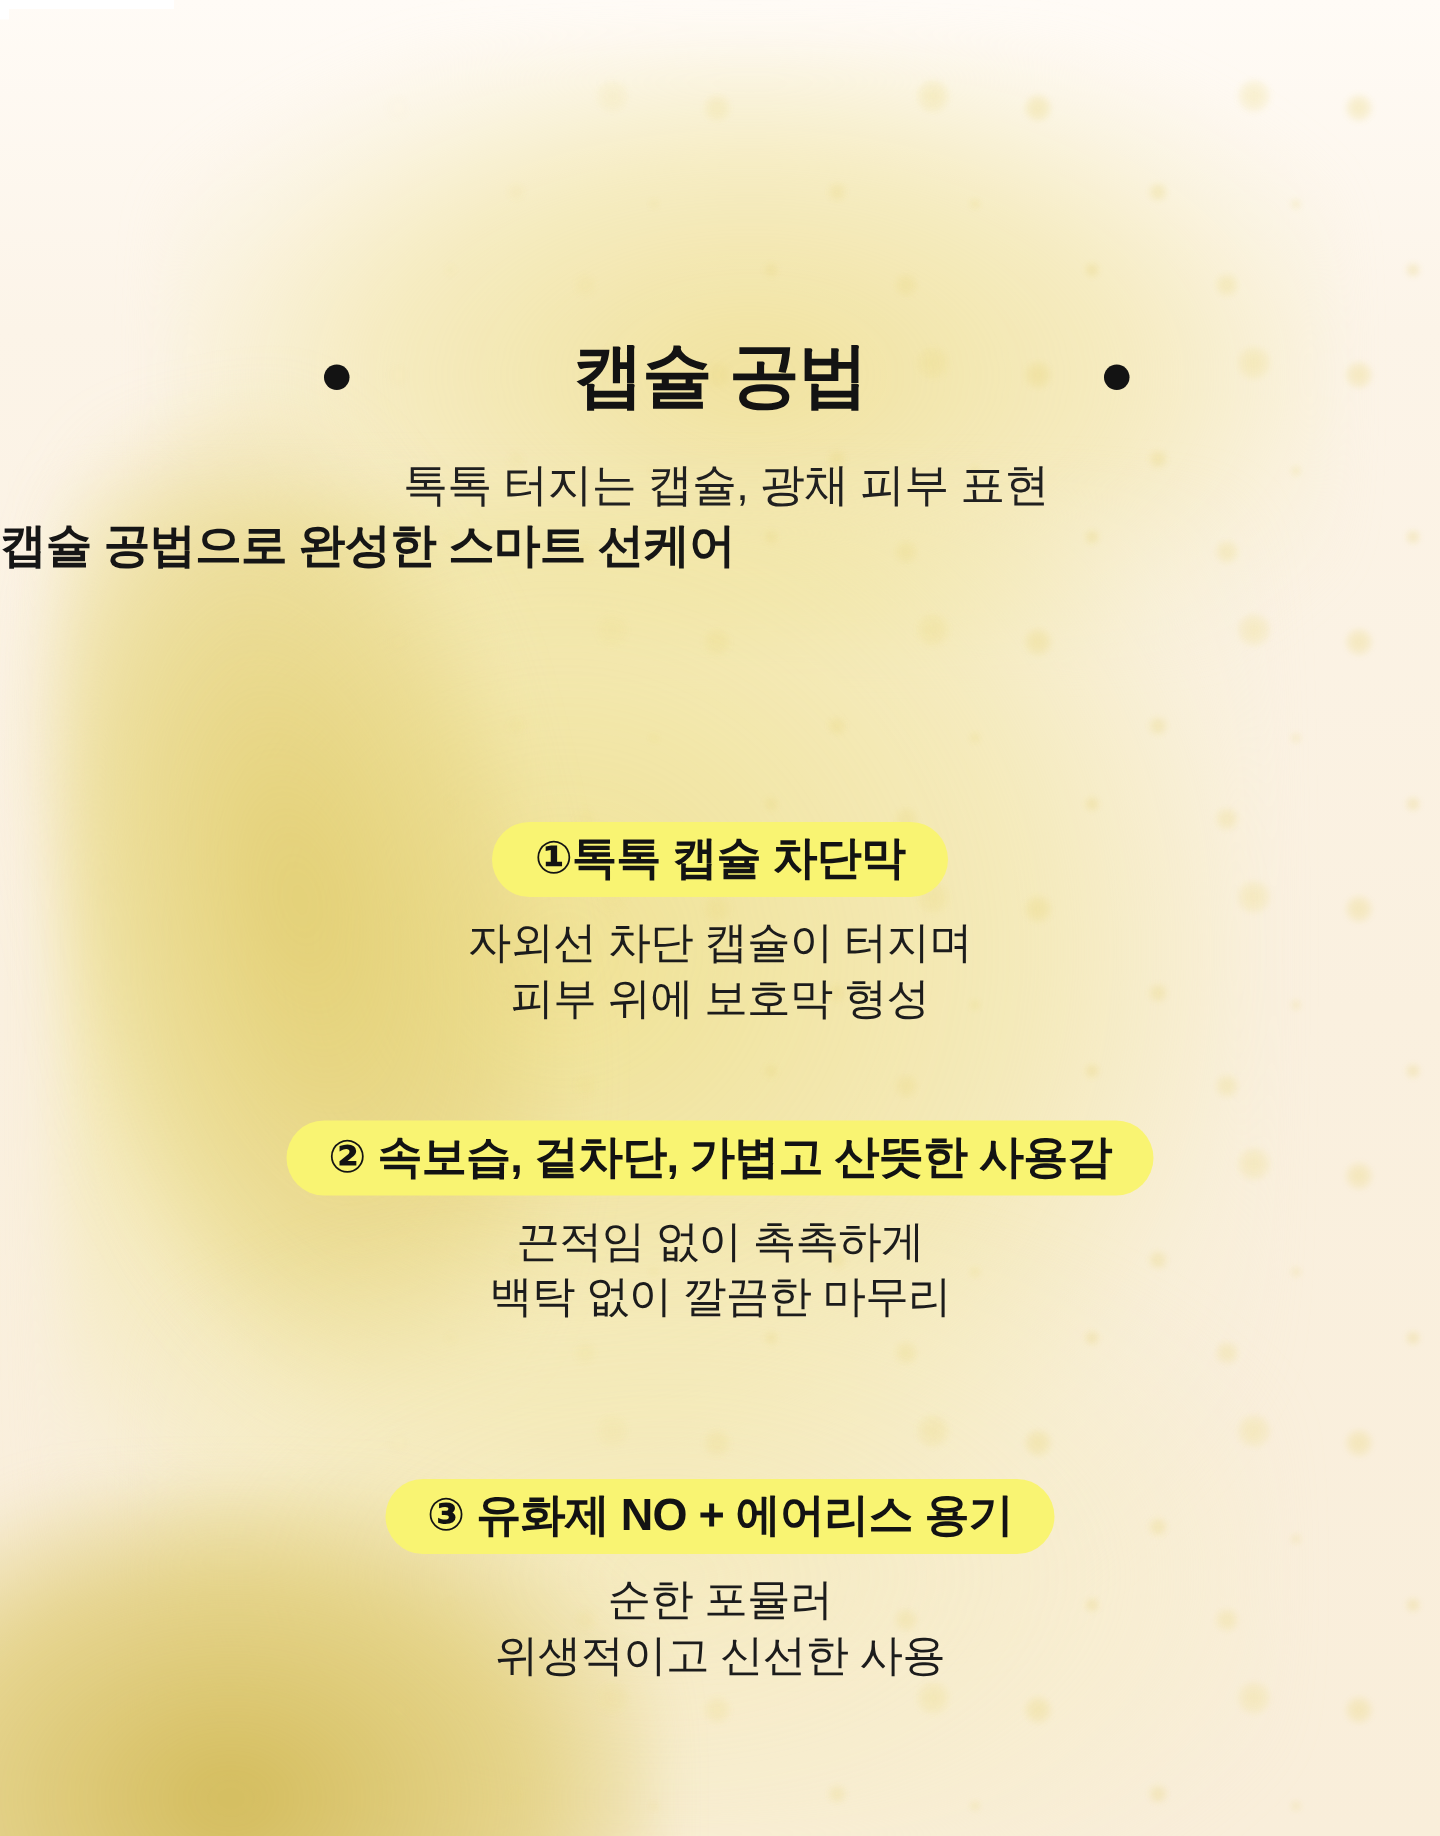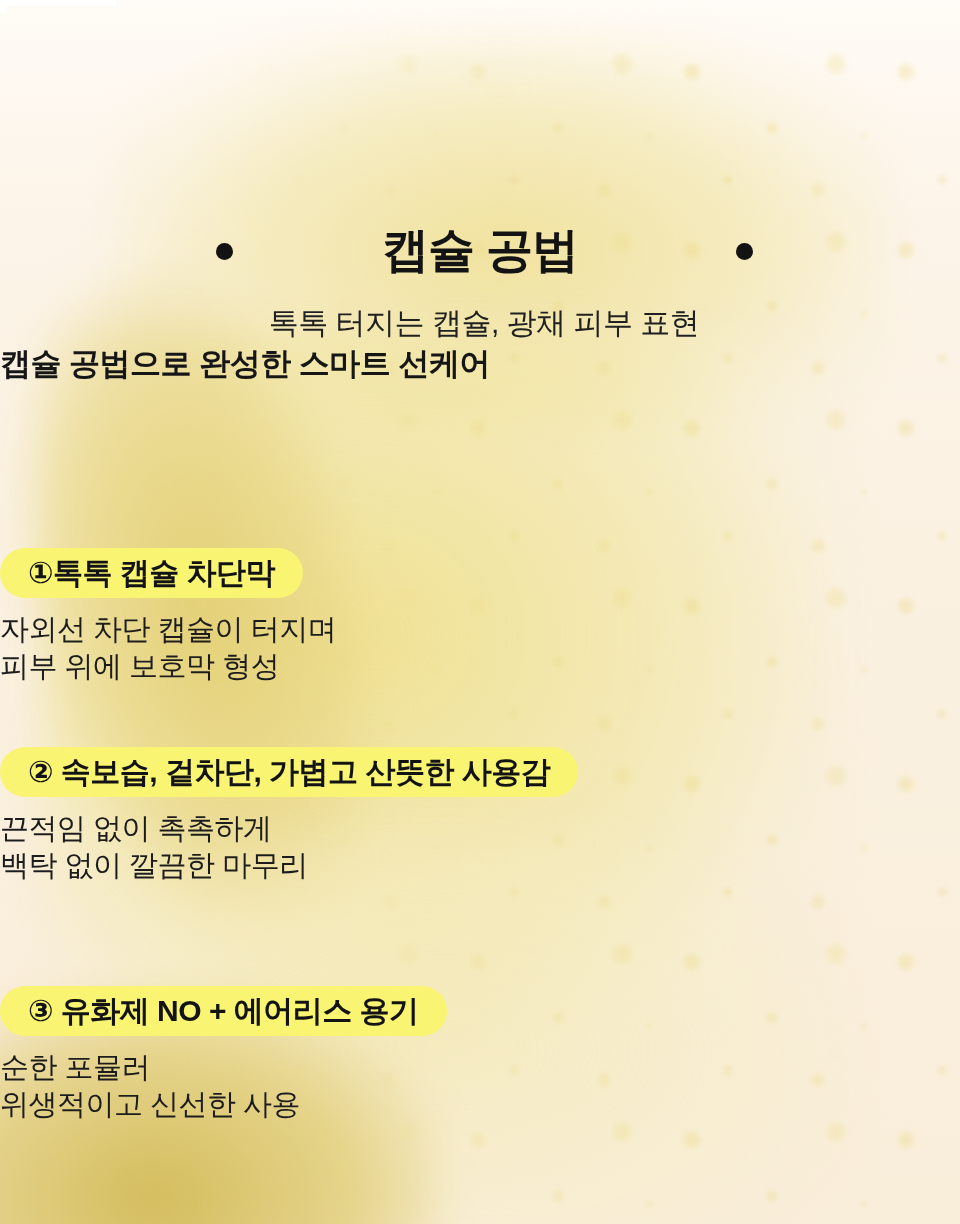--- a/index.html
+++ b/index.html
@@ -72,21 +72,21 @@
   .dot.left{left:216px;}
   .dot.right{left:736px;}
   .sub1{
     position:absolute;left:0;top:299px;width:100%;text-align:center;margin:4px;
     font-size:30px;font-weight:400;color:#202020;letter-spacing:-0.5px;
   }
   .sub2{
     position:absolute;left:0;top:343px;width:100%;text-align:left;margin:0;
     font-size:31px;font-weight:800;color:#161616;letter-spacing:-0.5px;
   }
-  .feature{position:absolute;left:0;width:100%;}
+  .feature{position:absolute;left:0;width:100%;text-align:center;}
   .f1{top:548px;} .f2{top:747px;} .f3{top:942px;margin-top:44px;}
   .pill{
     display:inline-block;height:50px;line-height:50px;border-radius:27px;
     background:#F9F472;padding:0 28px;
     font-size:30px;font-weight:800;color:#131313;letter-spacing:-0.5px;
   }
   .body-text{
     margin:13px 0 0 0;font-size:29px;font-weight:400;color:#1C1C1C;
     line-height:37px;letter-spacing:-0.5px;
   }

